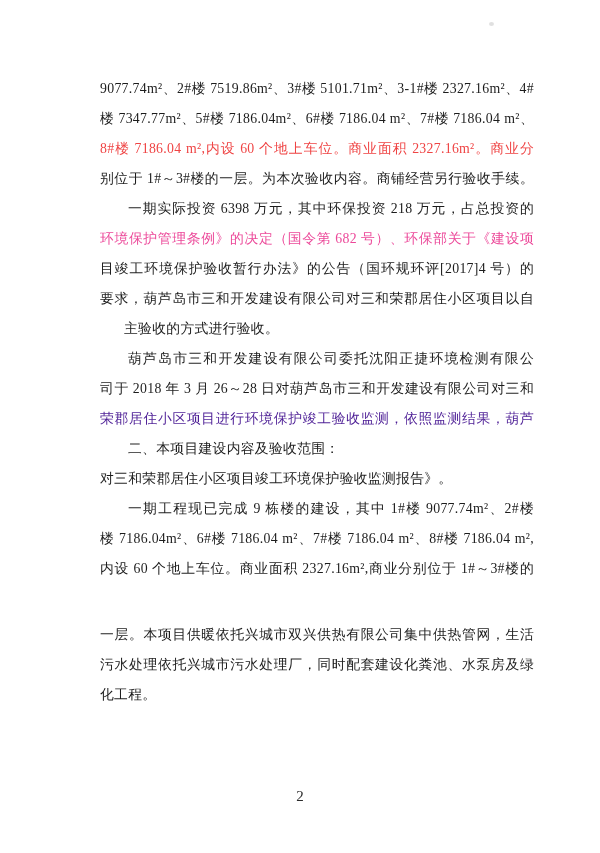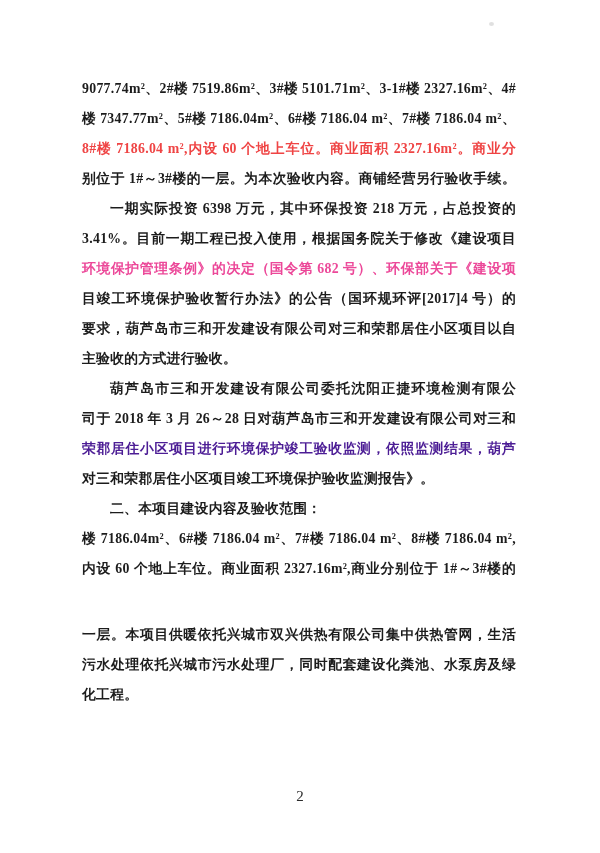--- a/index.html
+++ b/index.html
@@ -10,24 +10,23 @@
   .page {
     position: relative;
     width: 600px;
     height: 853px;
     background: #ffffff;
     overflow: hidden;
     font-family: "Liberation Serif", "DejaVu Serif", serif;
   }
   .doc-body {
     position: absolute;
-    left: 82px;
+    left: 100px;
     top: 74px;
     width: 434px;
-    font-weight: bold;
   }
   .line {
     height: 30px;
     line-height: 30px;
     font-size: 13.8px;
     letter-spacing: 0.3px;
     color: #1c1c1c;
     white-space: nowrap;
     text-align: left;
     text-align-last: left;
@@ -64,30 +63,30 @@
 <body>
 
 <div class="page">
   <div class="speck"></div>
   <div class="doc-body" id="doc-body">
       <div class="line fill" style="color: rgb(28, 28, 28);">9077.74m²、2#楼 7519.86m²、3#楼 5101.71m²、3-1#楼 2327.16m²、4#</div>
       <div class="line fill" style="color: rgb(28, 28, 28);">楼 7347.77m²、5#楼 7186.04m²、6#楼 7186.04 m²、7#楼 7186.04 m²、</div>
       <div class="line fill" style="color: #ef4444;">8#楼 7186.04 m²,内设 60 个地上车位。商业面积 2327.16m²。商业分</div>
       <div class="line fill" style="color: rgb(28, 28, 28);">别位于 1#～3#楼的一层。为本次验收内容。商铺经营另行验收手续。</div>
       <div class="line indent fill" style="color: rgb(28, 28, 28);">一期实际投资 6398 万元，其中环保投资 218 万元，占总投资的</div>
-      <div class="line fill" style="color: rgb(28, 28, 28);">3.41%。目前一期工程已投入使用，根据国务院关于修改《建设项目</div>
       <div class="line fill" style="color: #ec4899;">环境保护管理条例》的决定（国令第 682 号）、环保部关于《建设项</div>
       <div class="line fill" style="color: rgb(28, 28, 28);">目竣工环境保护验收暂行办法》的公告（国环规环评[2017]4 号）的</div>
       <div class="line fill" style="color: rgb(28, 28, 28);">要求，葫芦岛市三和开发建设有限公司对三和荣郡居住小区项目以自</div>
-      <div class="line" style="color: rgb(28, 28, 28);">主验收的方式进行验收。</div>
+      <div class="line" style="color: rgb(28, 28, 28); margin-left: 24px;">主验收的方式进行验收。</div>
       <div class="line indent fill" style="color: rgb(28, 28, 28);">葫芦岛市三和开发建设有限公司委托沈阳正捷环境检测有限公</div>
       <div class="line fill" style="color: rgb(28, 28, 28);">司于 2018 年 3 月 26～28 日对葫芦岛市三和开发建设有限公司对三和</div>
       <div class="line fill" style="color: #4c1d95;">荣郡居住小区项目进行环境保护竣工验收监测，依照监测结果，葫芦</div>
+      <div class="line indent" style="color: rgb(28, 28, 28);">二、本项目建设内容及验收范围：</div>
       <div class="line" style="color: rgb(28, 28, 28);">对三和荣郡居住小区项目竣工环境保护验收监测报告》。</div>
-      <div class="line indent" style="color: rgb(28, 28, 28);">二、本项目建设内容及验收范围：</div>
+      <div class="line indent fill" style="color: rgb(28, 28, 28);">一期工程现已完成 9 栋楼的建设，其中 1#楼 9077.74m²、2#楼</div>
       <div class="line fill" style="color: rgb(28, 28, 28);">楼 7186.04m²、6#楼 7186.04 m²、7#楼 7186.04 m²、8#楼 7186.04 m²,</div>
       <div class="line fill" style="color: rgb(28, 28, 28);">内设 60 个地上车位。商业面积 2327.16m²,商业分别位于 1#～3#楼的</div>
       <div class="line fill" style="color: rgb(28, 28, 28); margin-top: 36px;">一层。本项目供暖依托兴城市双兴供热有限公司集中供热管网，生活</div>
       <div class="line fill" style="color: rgb(28, 28, 28);">污水处理依托兴城市污水处理厂，同时配套建设化粪池、水泵房及绿</div>
       <div class="line" style="color: rgb(28, 28, 28);">化工程。</div>
     </div>
   <div class="pageno">2</div>
 </div>
 
 </body></html>

